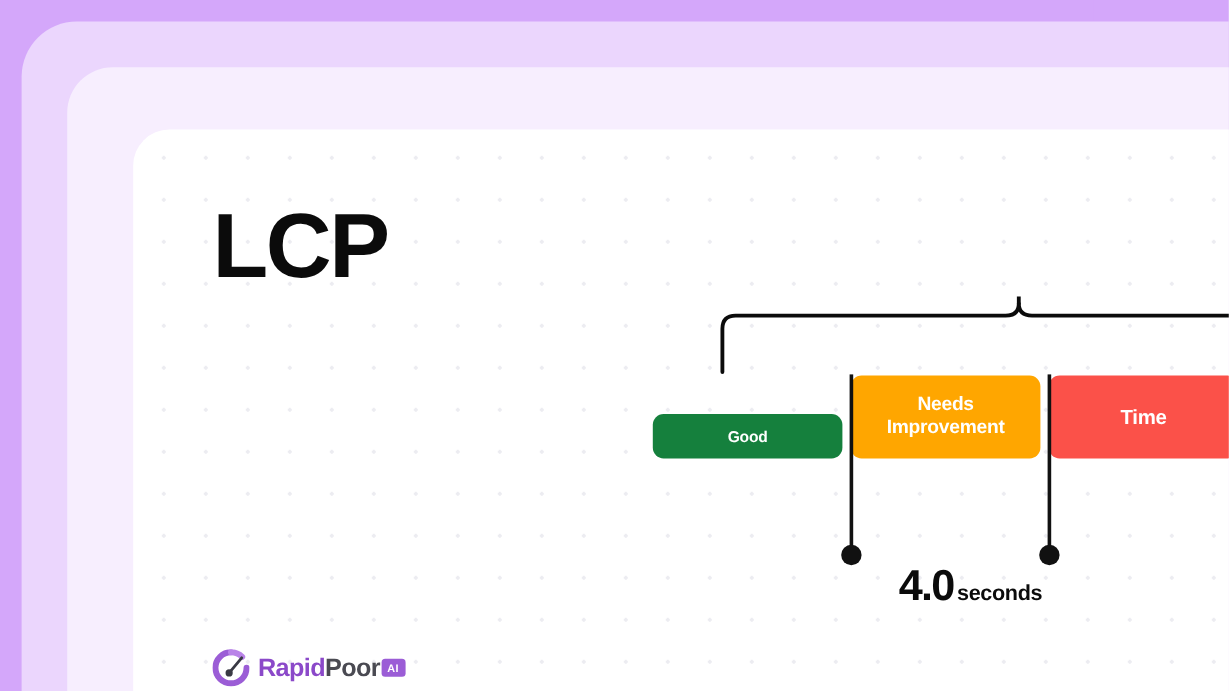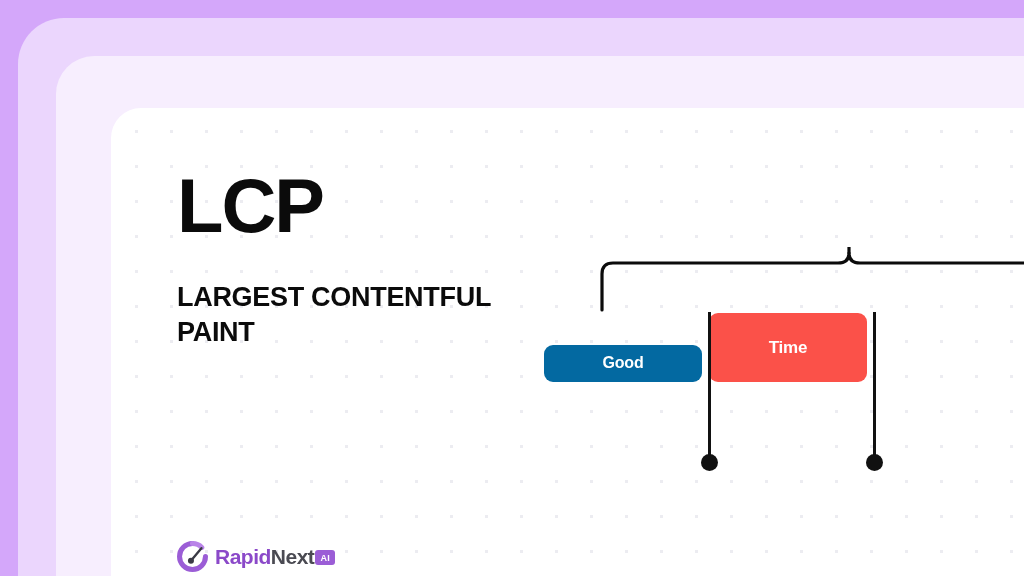--- a/index.html
+++ b/index.html
@@ -100,21 +100,21 @@
     position:absolute; left:433px; top:205px;
     width:498px; height:69px;
     display:flex; align-items:stretch; gap:7px;
   }
   .bar {
     border-radius:9px;
     display:flex; align-items:center; justify-content:center;
     color:#FFFFFF; font-weight:700; letter-spacing:-0.2px;
     text-align:center; line-height:1.16;
   }
-  #bar-good { flex:0 0 158px; background:#0369a1; font-size:16px;margin-top:32px; }
+  #bar-good { flex:0 0 158px; background:#15803d; font-size:13px;margin-top:32px; }
   #bar-needs-improvement { flex:0 0 158px; background:#FFA600; font-size:16px; }
   #bar-poor { flex:0 0 158px; background:#FB5149; font-size:17px; }
 
   .divider-line {
     position:absolute; width:3px; background:#111111;
   }
   #divider-1 { left:597px; top:204px; height:150px; }
   #divider-2 { left:762px; top:204px; height:150px; }
   .divider-dot {
     position:absolute; width:17px; height:17px; border-radius:50%;
@@ -136,56 +136,61 @@
 
 <div id="frame-outer">
   <div id="frame-mid">
     <div id="frame-inner">
       <div id="canvas">
 
         <div id="dot-grid"></div>
 
         <div id="left-col">
           <div id="lcp-acronym">LCP</div>
-          <div id="lcp-fullname">LARGEST CONTENTFUL PAINT</div>
         </div>
 
         <div id="logo">
           <svg id="logo-gauge-icon" viewBox="0 0 32 32">
             <path d="M16 2.6 A13.4 13.4 0 1 0 29.4 16" fill="none" stroke="#9B5DD6" stroke-width="5.2" stroke-linecap="round"></path>
             <path d="M16 2.6 A13.4 13.4 0 0 1 25.6 6.6" fill="none" stroke="#B983E8" stroke-width="5.2" stroke-linecap="round"></path>
             <line x1="14.6" y1="20.2" x2="25.2" y2="7.4" stroke="#3A3A45" stroke-width="2.4" stroke-linecap="round"></line>
             <circle cx="14.4" cy="20.4" r="3.1" fill="#3A3A45"></circle>
           </svg>
           <div id="logo-wordmark">
-            <span id="logo-rapid">Rapid</span><span id="logo-load">Next</span><span id="logo-ai-badge">AI</span>
+            <span id="logo-rapid">Rapid</span><span id="logo-load">Poor</span><span id="logo-ai-badge">AI</span>
           </div>
         </div>
 
         <div id="right-col">
 
 
           <svg id="brace-svg" width="570" height="70" viewBox="0 0 570 70">
             <path d="M66 63 L66 27 Q66 16 77 16 L302 16 Q313 16 313 6 Q313 16 324 16 L549 16 Q560 16 560 27 L560 63" fill="none" stroke="#0B0B0B" stroke-width="3.2" stroke-linecap="round" stroke-linejoin="round"></path>
             <line x1="313" y1="6" x2="313" y2="-14" stroke="#0B0B0B" stroke-width="3.2" stroke-linecap="round"></line>
           </svg>
 
           <div id="bars-row">
             <div class="bar" id="bar-good">
               <span>Good</span>
             </div>
+            <div class="bar" id="bar-needs-improvement">
+              <span><span>Needs</span><br><span>Improvement</span></span>
+            </div>
             <div class="bar" id="bar-poor">
               <span>Time</span>
             </div>
           </div>
 
           <div class="divider-line" id="divider-1"></div>
           <div class="divider-line" id="divider-2"></div>
           <div class="divider-dot" id="dot-1"></div>
           <div class="divider-dot" id="dot-2"></div>
 
+          <div class="threshold-label" id="threshold-2">
+            <span class="threshold-value">4.0</span><span class="threshold-unit">seconds</span>
+          </div>
 
         </div>
 
       </div>
     </div>
   </div>
 </div>
 
 </body></html>

